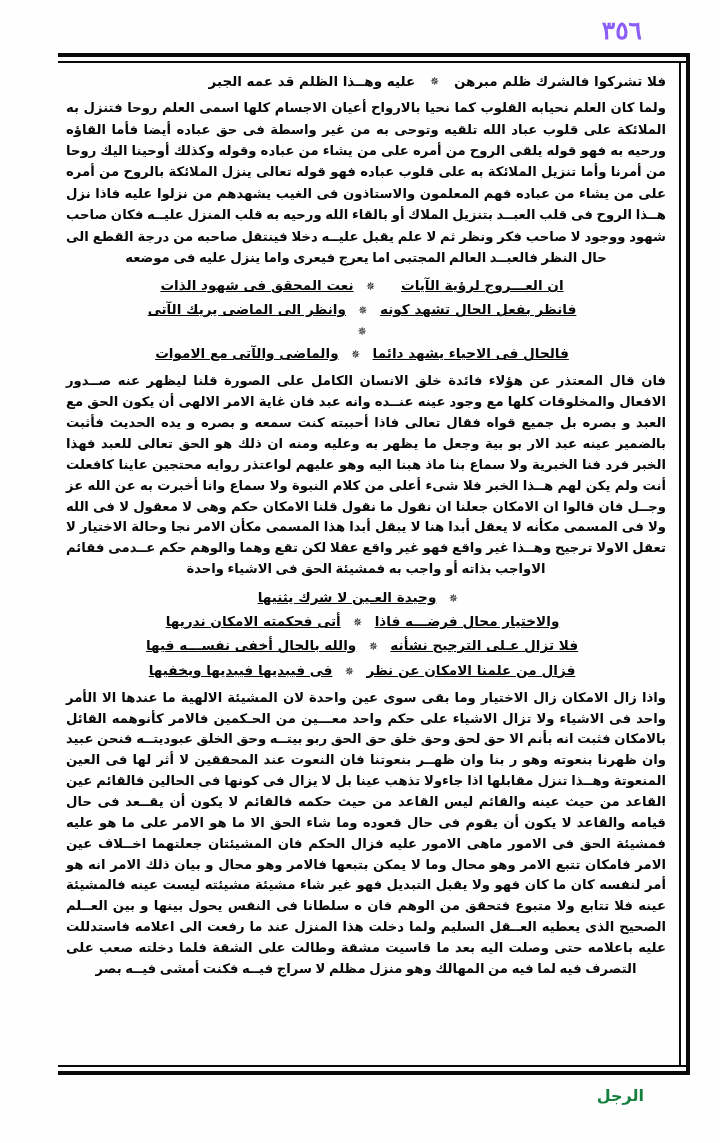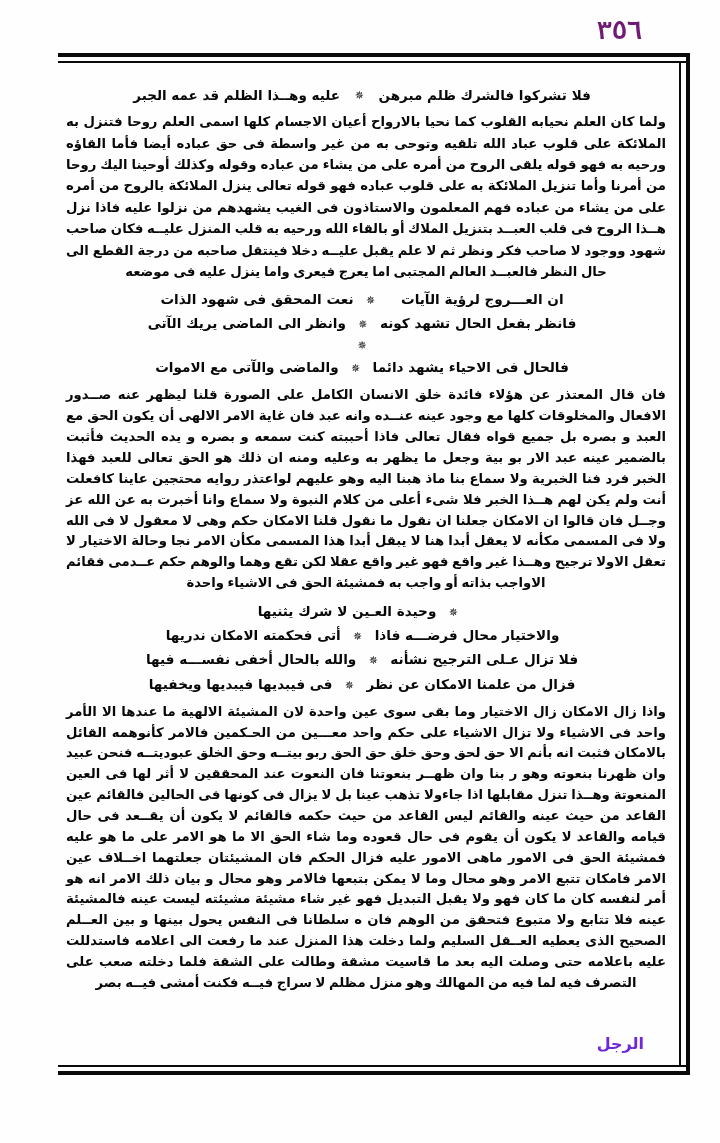--- a/index.html
+++ b/index.html
@@ -20,25 +20,25 @@
     background: #fefefe;
     overflow: hidden;
     box-sizing: border-box;
   }
 
   
   .folio {
     position: absolute;
     top: 16px;
     right: 78px;
-    font-family: Liberation Mono, monospace;
+    font-family: Liberation Serif, serif;
     font-size: 25px;
     font-weight: 700;
     letter-spacing: 1px;
-    color: #701a75;
+    color: #8b5cf6;
     direction: rtl;
   }
 
   
   .frame {
     position: absolute;
     left: 58px;
     top: 53px;
     width: 632px;
     height: 1022px;
@@ -86,25 +86,25 @@
     padding: 4px 10px 0 0;
     box-sizing: border-box;
     direction: rtl;
     text-align: justify;
     color: #080808;
     font-family: "DejaVu Sans", sans-serif;
   }
 
   
   .header-verse {
-    text-align: center;
+    text-align: right;
     font-size: 13.5px;
     font-weight: 700;
     line-height: 1.5;
-    margin: 16px 0 6px 0;
+    margin: 2px 0 6px 0;
     white-space: nowrap;
     letter-spacing: -0.2px;
   }
   .header-verse .sep { padding: 0 10px; font-size: 11px; vertical-align: 1px; }
 
   
   .prose {
     font-size: 13.2px;
     line-height: 1.62;
     text-align: justify;
@@ -127,39 +127,40 @@
     display: flex;
     flex-direction: row;
     justify-content: center;
     align-items: baseline;
     white-space: nowrap;
   }
   .poem .hemi {
     display: inline-block;
     min-width: 176px;
     letter-spacing: -0.2px;
+    text-decoration: underline;
   }
   .poem .hemi-first { text-align: right; padding-left: 4px; }
   .poem .hemi-second { text-align: right; padding-right: 4px; }
   .poem .star {
     display: inline-block;
     width: 26px;
     text-align: center;
     font-size: 11px;
     vertical-align: 1px;
   }
 
   
   .catchword {
     position: absolute;
     right: 76px;
-    top: 1034px;
+    top: 1086px;
     font-size: 16px;
     font-weight: 700;
-    color: #6d28d9;
+    color: #15803d;
     direction: rtl;
   }
 </style>
 </head>
 <body>
 
 <div class="page">
 
   <div class="folio">٣٥٦</div>
 

